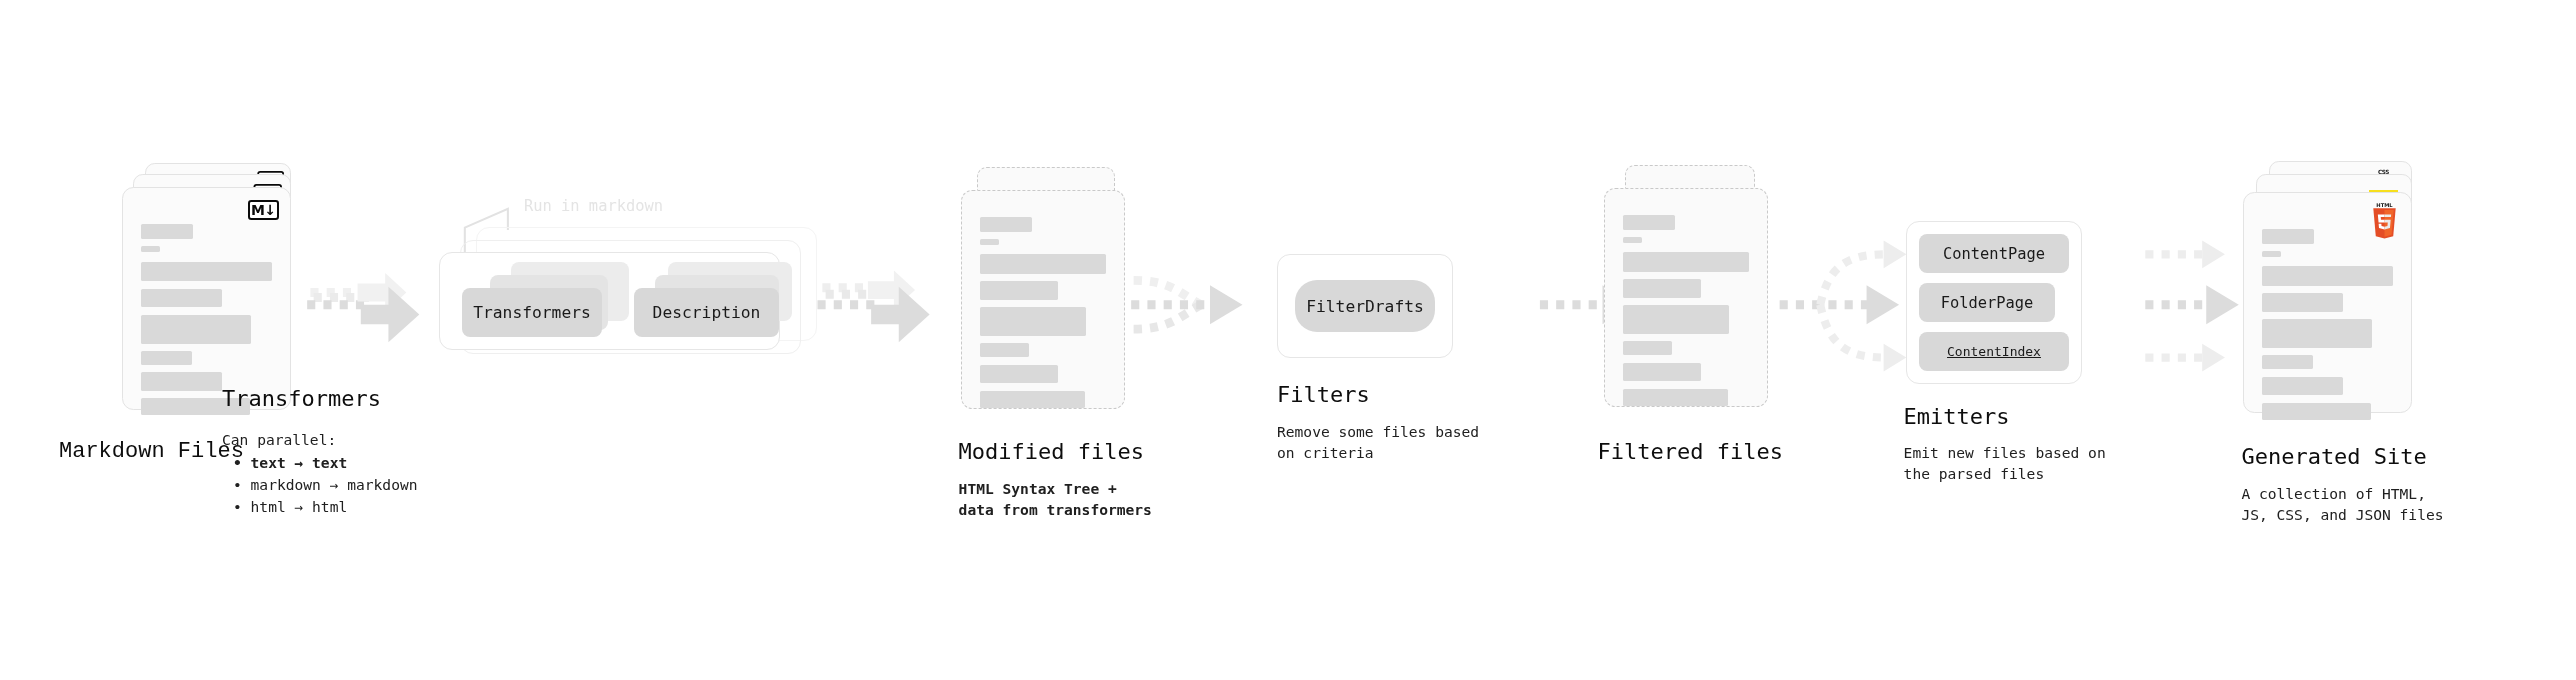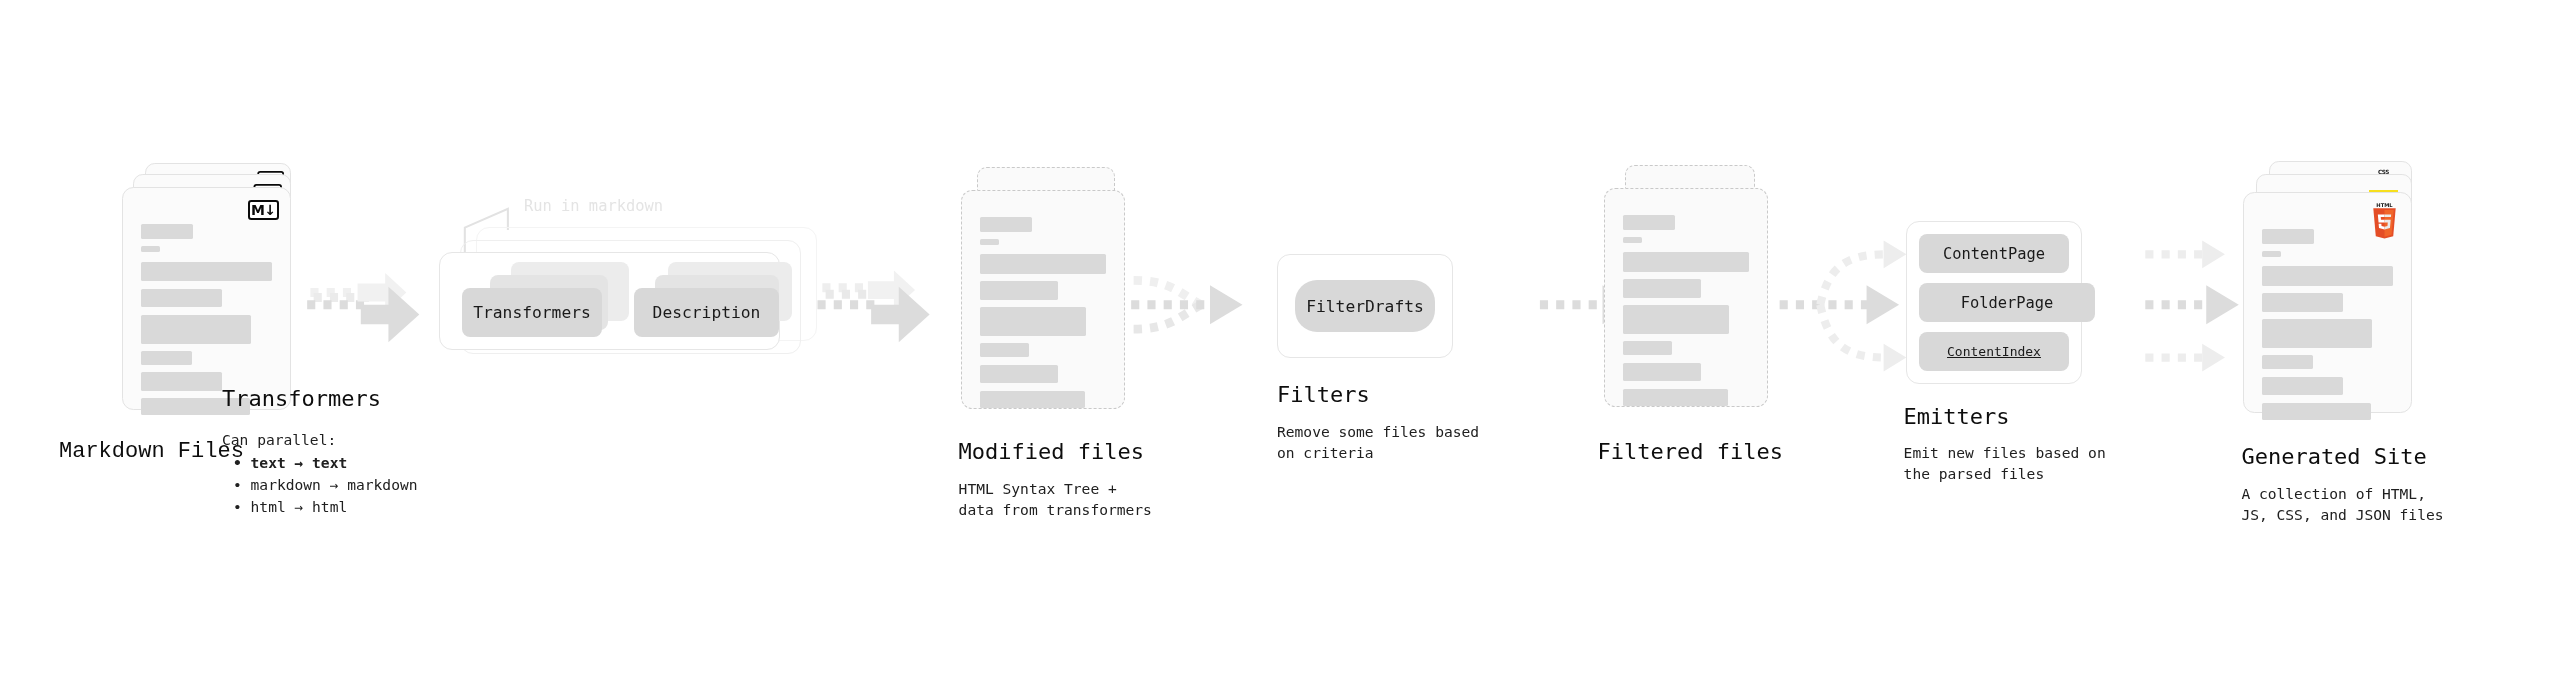--- a/index.html
+++ b/index.html
@@ -279,21 +279,21 @@
           <div class="bar" style="width:62%;height:18.7px;"></div>
           <div class="bar" style="width:84%;height:29px;"></div>
           <div class="bar" style="width:39%;height:14px;"></div>
           <div class="bar" style="width:62%;height:18.7px;"></div>
           <div class="bar" style="width:83%;height:17px;"></div>
         </div>
       </div>
     </div>
 
     <div class="title" style="left:-2.4px; top:272px;">Modified files</div>
-    <div class="subtitle" style="left:-2.4px; top:311px;">HTML Syntax Tree +
+    <div class="subtitle" style="left:-2.4px; top:311px;font-weight:bold;">HTML Syntax Tree +
 data from transformers</div>
   </div>
 
   <div class="node" style="left:1277px; top:254px;">
     <div class="group-box" style="left:0px; top:0px; width:176px; height:104px;"></div>
     <div class="chip" style="left:18px; top:26px; width:140px; height:52px;border-radius:22px;">FilterDrafts</div>
 
     <div class="title" style="left:0px; top:128px;">Filters</div>
     <div class="subtitle" style="left:0px; top:167px;">Remove some files based
 on criteria</div>
@@ -316,21 +316,21 @@
       </div>
     </div>
 
     <div class="title" style="left:-6.5px; top:274px;">Filtered files</div>
   </div>
 
   <div class="node" style="left:1906px; top:221px;">
     <div class="group-box" style="left:0px; top:0px; width:176px; height:163px;"></div>
 
     <div class="chip" style="left:13px; top:13px; width:150px; height:39px; font-size:15.4px;">ContentPage</div>
-    <div class="chip" style="left:13px; top:62px; width:176px; height:39px; font-size:15.4px;">FolderPage</div>
+    <div class="chip" style="left:13px; top:62px; width:136px; height:39px; font-size:15.4px;">FolderPage</div>
     <div class="chip" style="left:13px; top:111px; width:150px; height:39px; font-size:13px;text-decoration:underline;">ContentIndex</div>
 
     <div class="title" style="left:-2.4px; top:183px;">Emitters</div>
     <div class="subtitle" style="left:-2.4px; top:221px;">Emit new files based on
 the parsed files</div>
   </div>
 
   <div class="node" style="left:2243px; top:161px;">
     <div class="doc-stack" style="width:187px;height:260px;">
 

